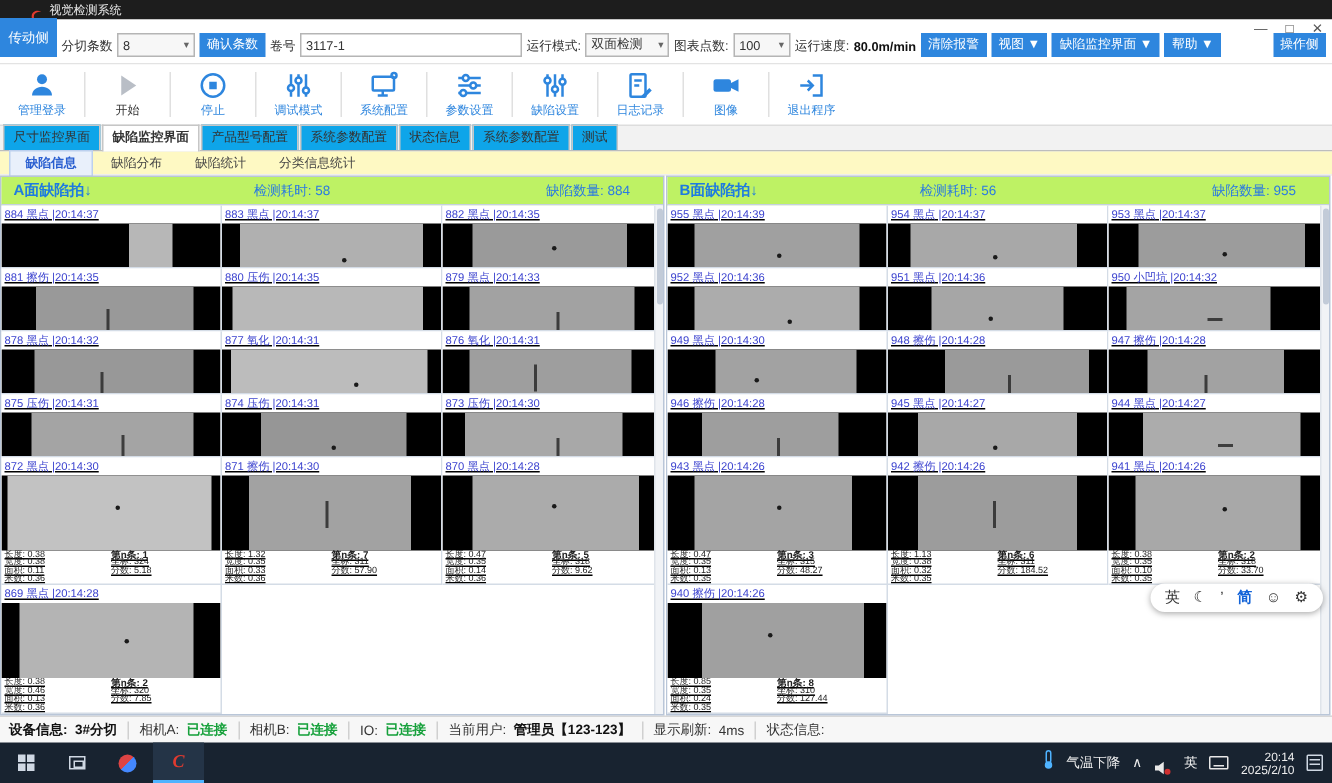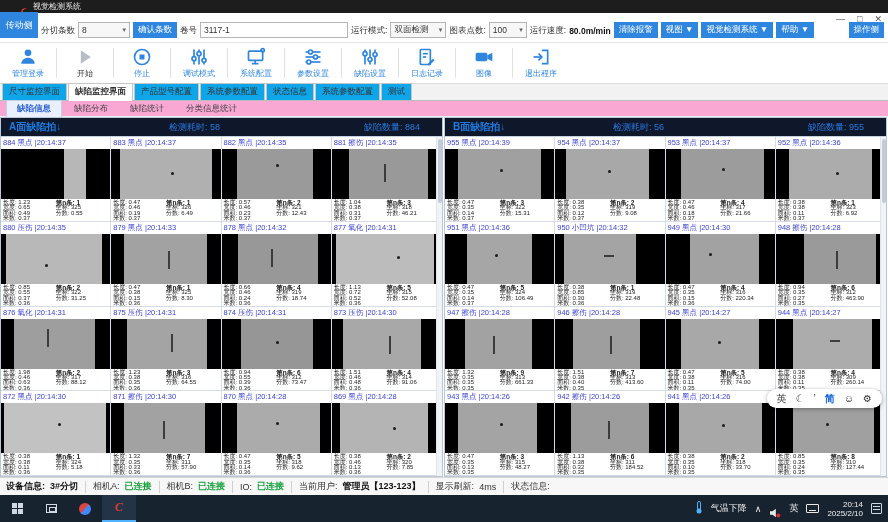--- a/index.html
+++ b/index.html
@@ -33,33 +33,33 @@
   .t2btn .lb { font-size:8px; color:#2e86de; margin-top:1px; white-space:nowrap; }
   .t2btn.gray .lb { color:#333;font-family:Liberation Mono, monospace; }
   .t2div { width:1px; height:30px; background:#e0e0e0; margin:0 2px; }
 
   
   .main-tabs { height:17px; background:#f2f2f2; border-bottom:1px solid #bdbdbd; display:flex; align-items:flex-end; padding-left:2px; }
   .mtab { font-size:8.5px; color:#333; padding:2px 6px; border:1px solid #c6c6c6; border-bottom:none; background:#0ea5e9; margin-right:1px; cursor:pointer; }
   .mtab.active { background:#fff; font-weight:bold; position:relative; top:1px; padding-bottom:3px; }
 
   
-  .sub-tabs { height:16px; background:#f9a8d4; display:flex; align-items:center; padding-left:6px; gap:2px; border-bottom:1px solid #eee; }
+  .sub-tabs { height:16px; background:#fef9c3; display:flex; align-items:center; padding-left:6px; gap:2px; border-bottom:1px solid #eee; }
   .stab { font-size:8.5px; color:#444; padding:2px 10px; cursor:pointer; }
   .stab.active { color:#2a5fd0; font-weight:bold; background:#e9f0fb; border:1px solid #bcd0ee; }
 
   
   .panels { display:flex; height:360px; }
   .panel { width:443px; border:1px solid #b9c6d8; border-top:1px solid #b9c6d8; position:relative; }
   .panel + .panel { margin-left:1px; }
-  .phead { height:19px; display:flex; align-items:center; border-bottom:1px solid #c5d0e0; padding:0 8px; background:#0f172a; }
+  .phead { height:19px; display:flex; align-items:center; border-bottom:1px solid #c5d0e0; padding:0 8px; background:#bef264; }
   .phead .ptitle { color:#1e7be0; font-size:10px; font-weight:bold; }
   .phead .pmid { margin-left:auto; margin-right:auto; color:#2a7ae2; font-size:9px; }
   .phead .pright { color:#2a7ae2; font-size:9px; margin-right:14px;margin-left:36px; }
-  .pgrid { display:grid; grid-template-columns:repeat(4,1fr); grid-template-rows:repeat(4,1fr); height:339px; }
+  .pgrid { display:grid; grid-template-columns:repeat(3,1fr); grid-template-rows:repeat(4,1fr); height:339px;text-decoration:underline; }
   .cell { border-right:1px solid #d4dce6; border-bottom:1px solid #d4dce6; overflow:hidden; cursor:pointer; background:#fff; }
   .chead { height:12px; font-size:7.5px; color:#3c43cf; padding:1px 2px 0 2px; white-space:nowrap; overflow:hidden; }
   .cimg { height:50px; background:#000; position:relative; overflow:hidden; }
   .cimg .band { position:absolute; top:0; bottom:0; }
   .cimg .mark { position:absolute; }
   .mark.dot { width:3px; height:3px; border-radius:50%; background:#1a1a1a; }
   .mark.vstreak { width:2px; height:18px; background:#2a2a2a; opacity:.85; }
   .mark.hstreak { width:10px; height:2px; background:#2a2a2a; opacity:.85; }
   .cinfo { display:flex; padding:1px 2px 0 2px; }
   .cinfo .col { flex:1; font-size:6px; line-height:5.4px; color:#222; white-space:nowrap; }
@@ -136,21 +136,21 @@
     </div>
     <span class="tb-label">图表点数:</span>
     <div class="selectbox" style="width:38px">
       <span>100</span>
         <span class="arr">▾</span>
     </div>
     <span class="tb-label">运行速度:</span>
     <span class="tb-val">80.0m/min</span>
     <button class="bluebtn">清除报警</button>
     <button class="bluebtn">视图 ▼</button>
-    <button class="bluebtn">视觉检测系统 ▼</button>
+    <button class="bluebtn">缺陷监控界面 ▼</button>
     <button class="bluebtn">帮助 ▼</button>
     <button class="bluebtn opside">操作侧</button>
   </div>
 
   <div class="toolbar2" id="toolbar2">
       <div class="t2btn">
         <span class="ic"><svg viewBox="0 0 24 24">
             <circle cx="12" cy="7" r="4" fill="#2e86de"></circle>
             <path d="M4 20c0-4 3.6-7 8-7s8 3 8 7z" fill="#2e86de"></path>
           </svg></span>

